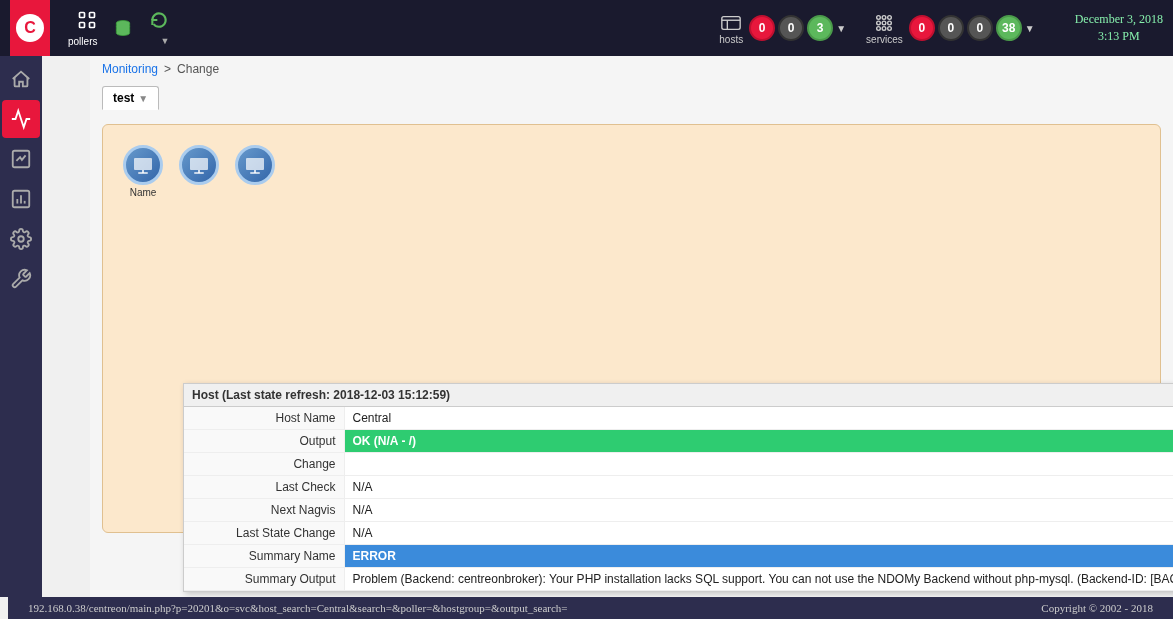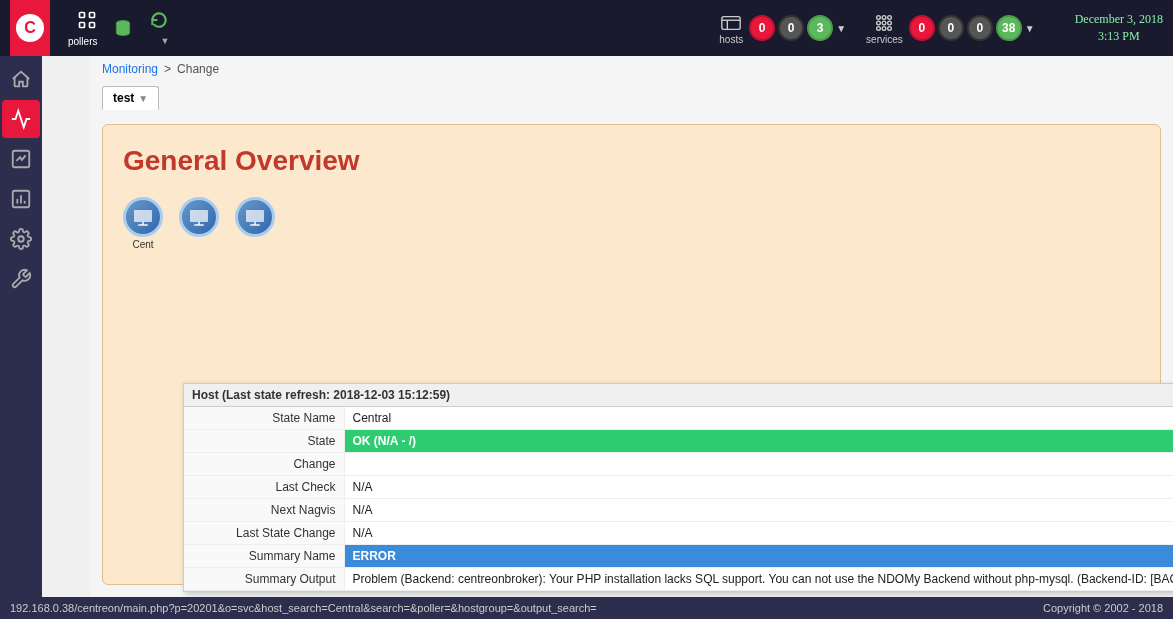--- a/index.html
+++ b/index.html
@@ -257,29 +257,30 @@
     .nagvis-logo {
       text-align: center;
       padding: 20px 0 10px;
       font-size: 36px;
       color: #333;
     }
 
     
     #statusbar {
       position: absolute;
-      bottom: 0; left: 0; right: 0;
+      bottom: 0; left: 8px; right: 0;
       height: 22px;
       background: #2d2d4e;
       display: flex;
       align-items: center;
       justify-content: space-between;
-      padding: 0 10px;
+      padding: 0 20px;
       color: #ccc;
       font-size: 11px;
+      font-family: Liberation Serif, serif;
     }
   </style>
 </head>
 <body>
 
 <div id="topbar">
   <div class="logo-area">
     <div class="logo-circle">
       <span class="logo-c">C</span>
     </div>
@@ -410,32 +411,31 @@
 
   <div class="tab-bar">
     <div class="tab-btn active">
       <span>test</span>
       <span class="tab-close">▼</span>
     </div>
   </div>
 
   <div class="content-area">
     <div class="nagvis-container">
-      <div class="general-overview-title">General Overview</div>
 
       <div class="host-icons">
         <div class="host-icon-item">
           <div class="host-icon-circle">
             <svg width="24" height="24" viewBox="0 0 24 24" fill="white" stroke="none">
               <rect x="3" y="5" width="18" height="12" rx="1" fill="white" opacity="0.7"></rect>
               <line x1="12" y1="17" x2="12" y2="20" stroke="white" stroke-width="1.5"></line>
               <rect x="7" y="19" width="10" height="2" rx="1" fill="white" opacity="0.7"></rect>
             </svg>
           </div>
-          <span class="host-icon-label">Cent</span>
+          <span class="host-icon-label">Name</span>
         </div>
         <div class="host-icon-item">
           <div class="host-icon-circle">
             <svg width="24" height="24" viewBox="0 0 24 24" fill="white" stroke="none">
               <rect x="3" y="5" width="18" height="12" rx="1" fill="white" opacity="0.7"></rect>
               <line x1="12" y1="17" x2="12" y2="20" stroke="white" stroke-width="1.5"></line>
               <rect x="7" y="19" width="10" height="2" rx="1" fill="white" opacity="0.7"></rect>
             </svg>
           </div>
           <span class="host-icon-label"></span>
@@ -450,25 +450,25 @@
           </div>
           <span class="host-icon-label"></span>
         </div>
       </div>
 
       <div class="tooltip-popup">
         <div class="tooltip-header">Host (Last state refresh: 2018-12-03 15:12:59)</div>
         <table class="tooltip-table">
           <tbody id="tooltip-tbody">
           <tr>
-                <td>State Name</td>
+                <td>Host Name</td>
                 <td>Central</td>
               </tr>
               <tr>
-                <td>State</td>
+                <td>Output</td>
                 <td class="state-ok">OK (N/A - /)</td>
               </tr>
               <tr>
                 <td>Change</td>
                 <td></td>
               </tr>
               <tr>
                 <td>Last Check</td>
                 <td>N/A</td>
               </tr>

